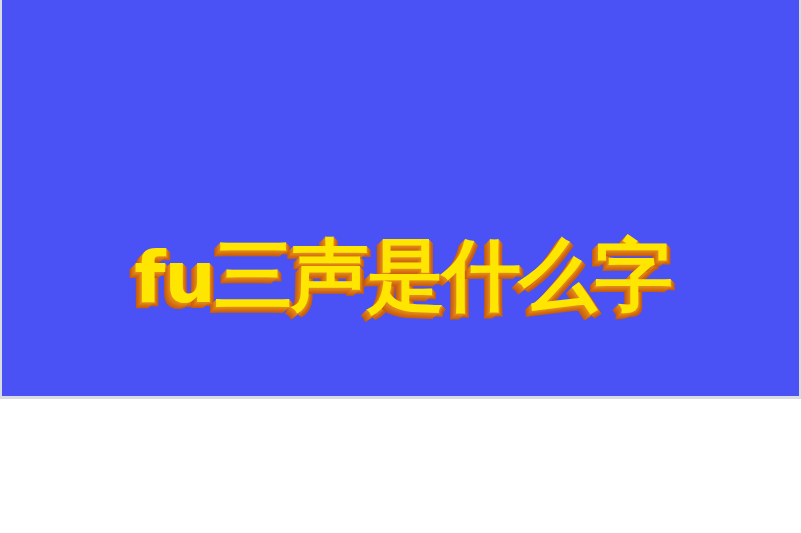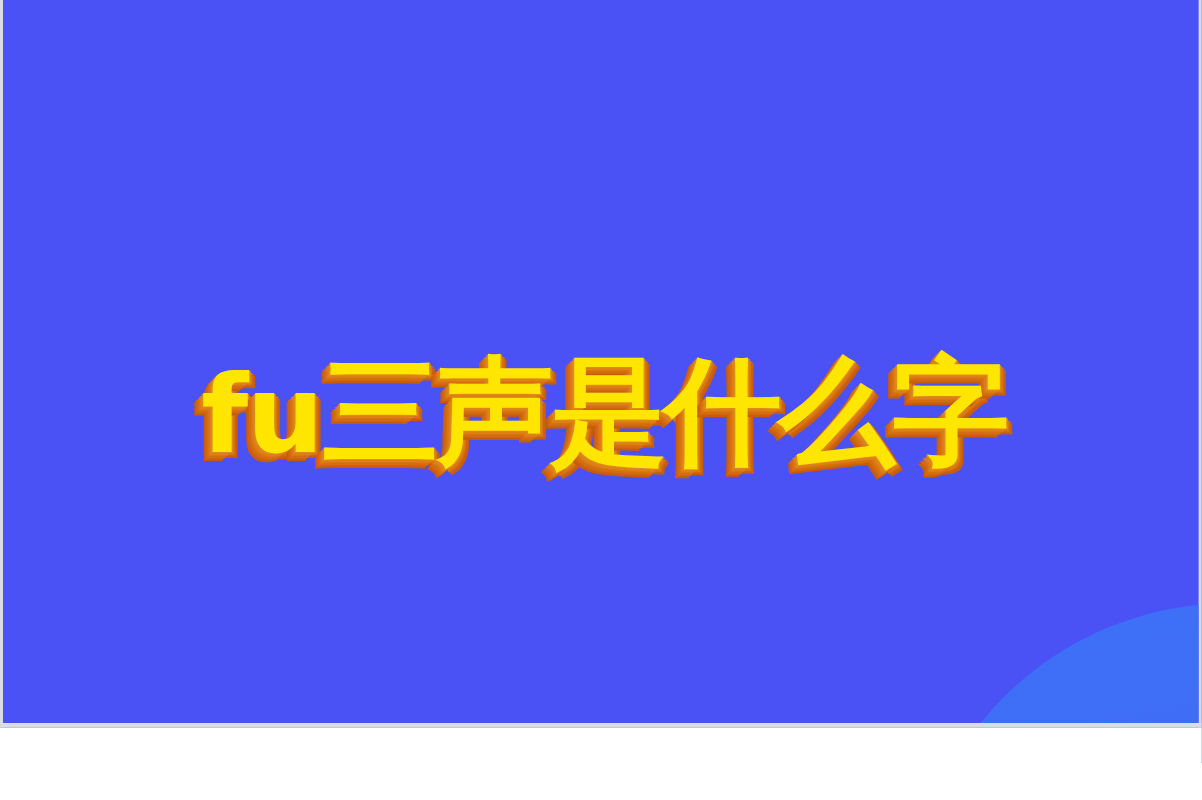--- a/index.html
+++ b/index.html
@@ -11,21 +11,21 @@
     width: 801px;
     height: 533px;
     overflow: hidden;
     font-family: "Liberation Sans", sans-serif;
   }
 
   
   #banner {
     position: relative;
     width: 801px;
-    height: 485px;
+    height: 399px;
     box-sizing: border-box;
     border-left: 2px solid #d9dce3;
     border-right: 2px solid #d9dce3;
     border-bottom: 3px solid #d9dce3;
     background: #4a52f5;
     overflow: hidden;
   }
 
   
   .bg-fill {

